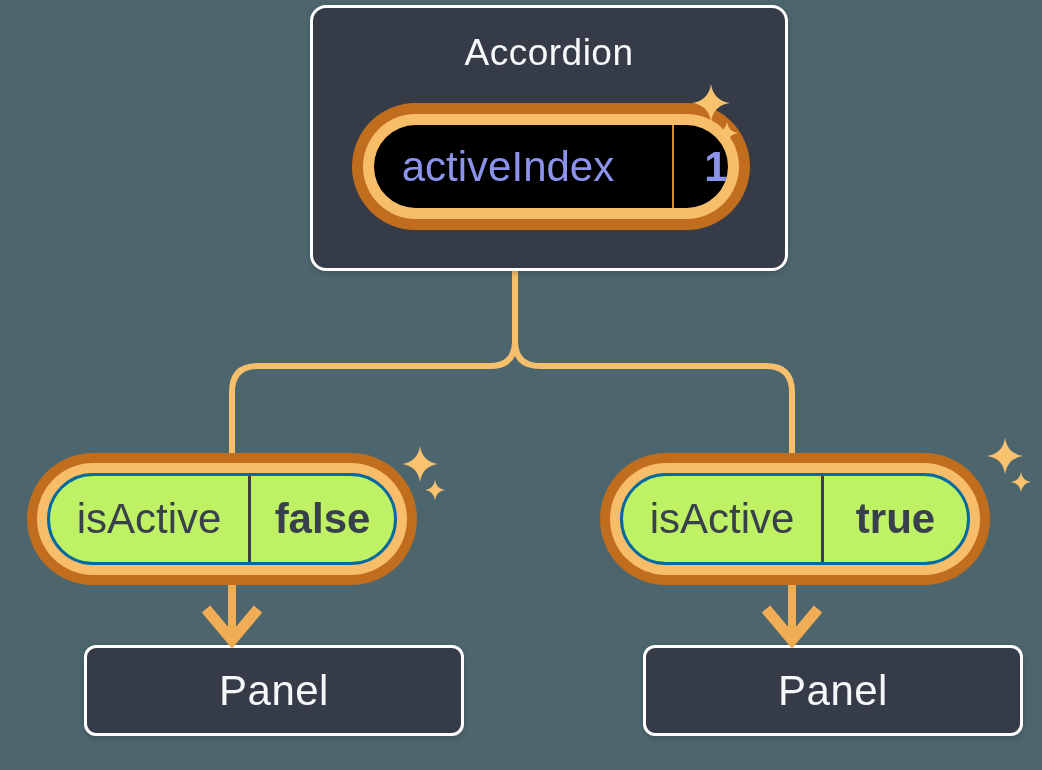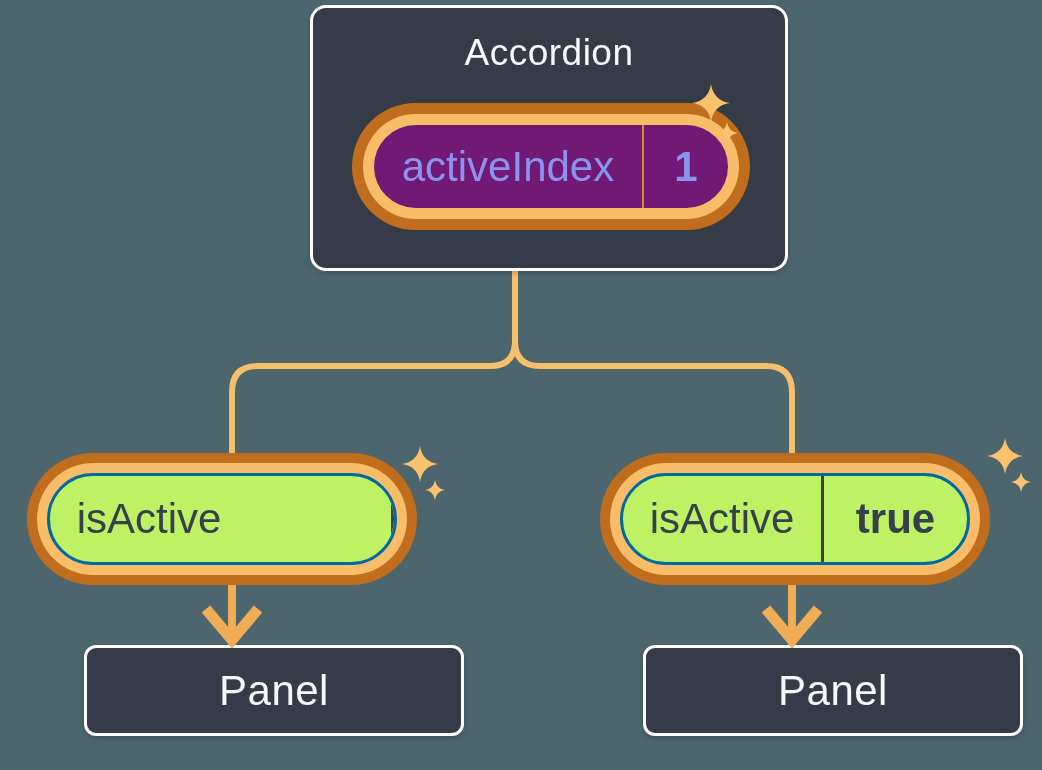--- a/index.html
+++ b/index.html
@@ -55,21 +55,21 @@
   .pill-core{
     border-radius:999px;
     box-sizing:border-box;
     width:100%;height:100%;
     display:flex;align-items:stretch;
     overflow:hidden;
   }
   
   .state-pill{left:39px;top:95px;width:398px;height:127px;padding:11px;}
   .state-pill .pill-mid{padding:11px;}
-  .state-pill .pill-core{background:#701a75;}
+  .state-pill .pill-core{background:#000000;gap:30px;}
   .state-pill .cell-name{width:268px;color:#8b93ec;}
   .state-pill .divider{width:2px;background:#d18c35;}
   .state-pill .cell-value{flex:1;color:#8b93ec;}
 
   
   .prop-pill{width:390px;height:132px;top:453px;}
   .prop-pill-left{left:27px;}
   .prop-pill-right{left:600px;}
   .prop-pill .pill-core{
     background:#bef264;
@@ -109,20 +109,21 @@
         </div>
       </div>
     </div>
   </div>
 
   <div class="pill-outer prop-pill prop-pill-left">
     <div class="pill-mid">
       <div class="pill-core">
         <div class="cell cell-name">isActive</div>
         <div class="divider"></div>
+        <div class="cell cell-value">false</div>
       </div>
     </div>
   </div>
 
   <div class="pill-outer prop-pill prop-pill-right">
     <div class="pill-mid">
       <div class="pill-core">
         <div class="cell cell-name">isActive</div>
         <div class="divider"></div>
         <div class="cell cell-value">true</div>

